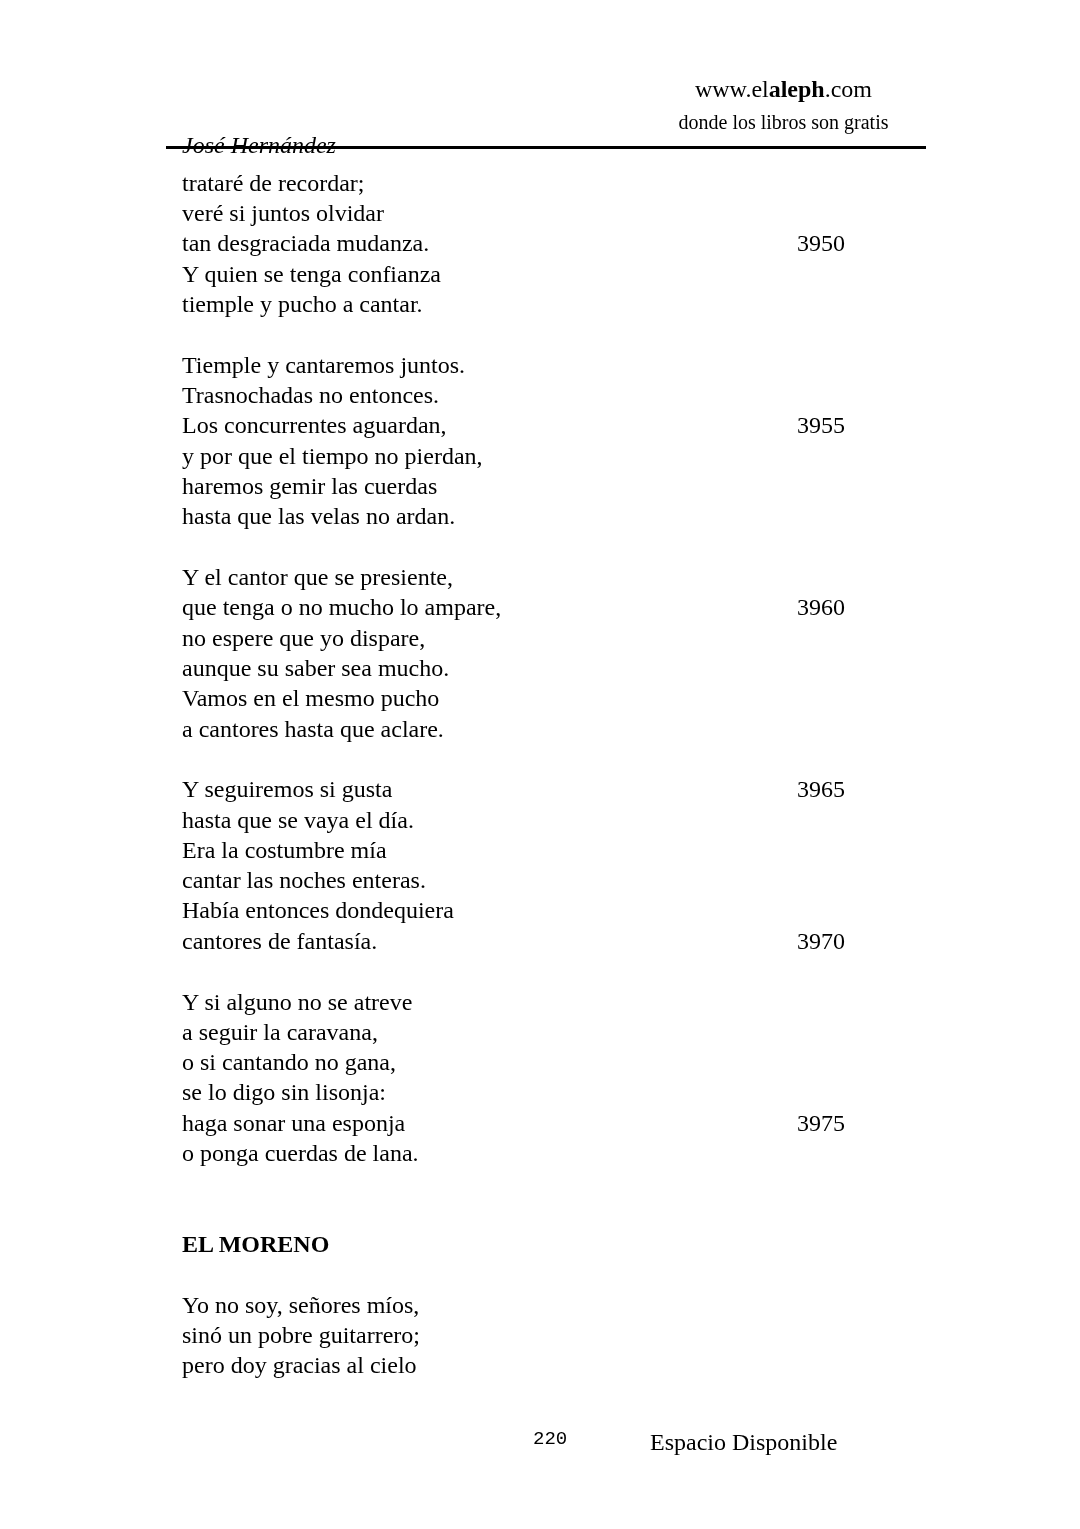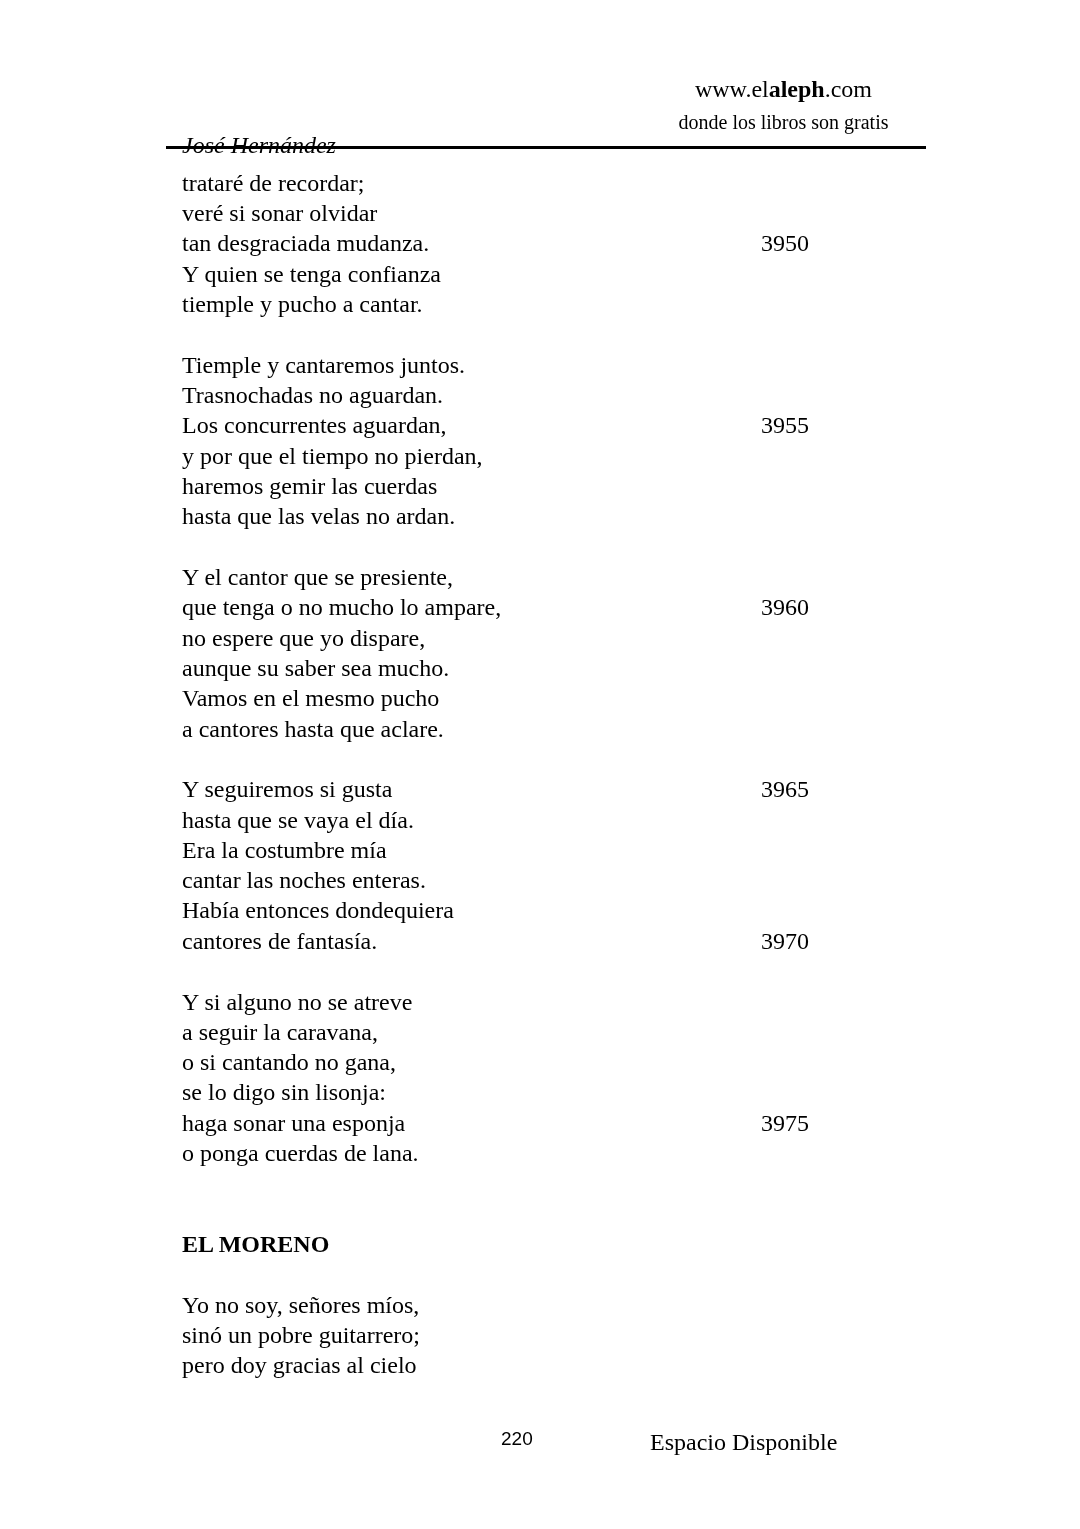--- a/index.html
+++ b/index.html
@@ -53,36 +53,36 @@
   }
   .line {
     position: absolute;
     left: 182px;
     font-size: 24px;
     line-height: 30px;
     white-space: nowrap;
   }
   .num {
     position: absolute;
-    left: 761px;
+    left: 797px;
     font-size: 24px;
     line-height: 30px;
   }
   .section-title {
     position: absolute;
     left: 182px;
     font-size: 24px;
     line-height: 30px;
     font-weight: bold;
   }
   .page-number {
     position: absolute;
-    left: 501px;
+    left: 533px;
     top: 1426px;
-    font-family: Liberation Sans, sans-serif;
+    font-family: Liberation Mono, monospace;
     font-size: 19px;
     line-height: 26px;
   }
   .footer-note {
     position: absolute;
     left: 650px;
     top: 1427px;
     font-size: 24px;
     line-height: 30px;
   }
@@ -90,30 +90,30 @@
 </head>
 <body>
 
 <div class="header-site"><span>www.el</span><b>aleph</b><span>.com</span></div>
 <div class="header-tagline">donde los libros son gratis</div>
 <div class="header-author">José Hernández</div>
 <div class="header-rule"></div>
 
 <div>
   <div class="line" style="top:168px">trataré de recordar;</div>
-  <div class="line" style="top:198px">veré si sonar olvidar</div>
+  <div class="line" style="top:198px">veré si juntos olvidar</div>
   <div class="line" style="top:228px">tan desgraciada mudanza.</div>
   <div class="line" style="top:259px">Y quien se tenga confianza</div>
   <div class="line" style="top:289px">tiemple y pucho a cantar.</div>
 </div>
 <div class="num" style="top:228px">3950</div>
 
 <div>
   <div class="line" style="top:350px">Tiemple y cantaremos juntos.</div>
-  <div class="line" style="top:380px">Trasnochadas no aguardan.</div>
+  <div class="line" style="top:380px">Trasnochadas no entonces.</div>
   <div class="line" style="top:410px">Los concurrentes aguardan,</div>
   <div class="line" style="top:441px">y por que el tiempo no pierdan,</div>
   <div class="line" style="top:471px">haremos gemir las cuerdas</div>
   <div class="line" style="top:501px">hasta que las velas no ardan.</div>
 </div>
 <div class="num" style="top:410px">3955</div>
 
 <div>
   <div class="line" style="top:562px">Y el cantor que se presiente,</div>
   <div class="line" style="top:592px">que tenga o no mucho lo ampare,</div>

